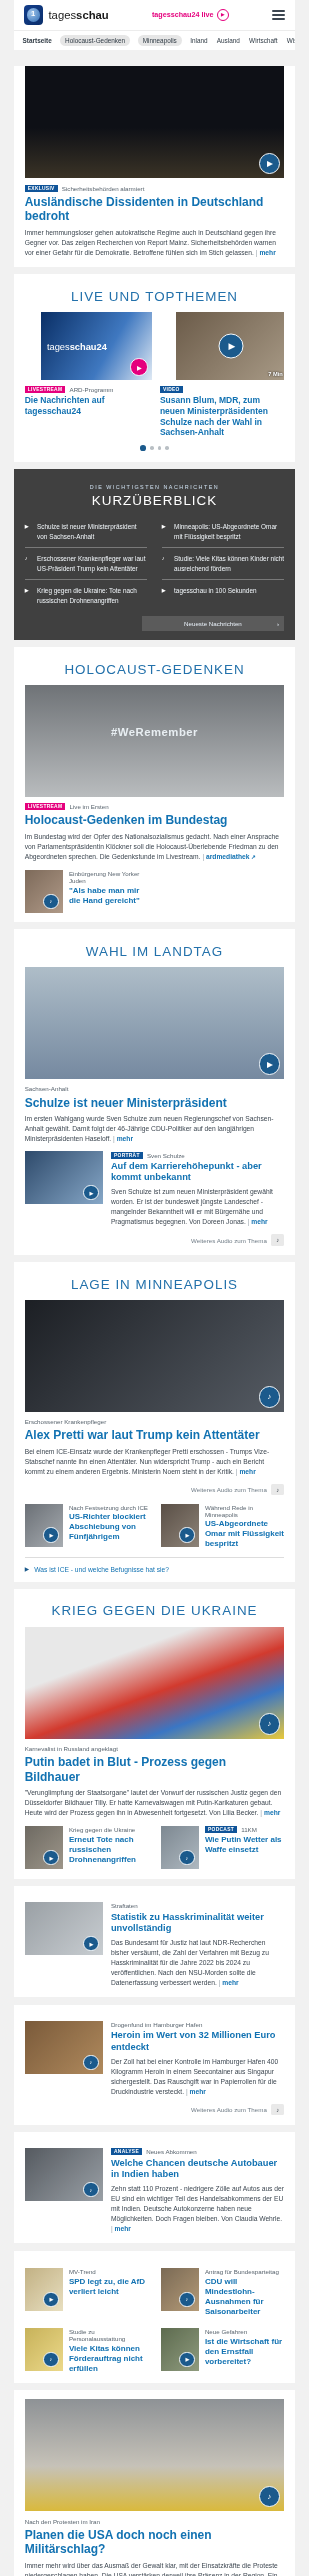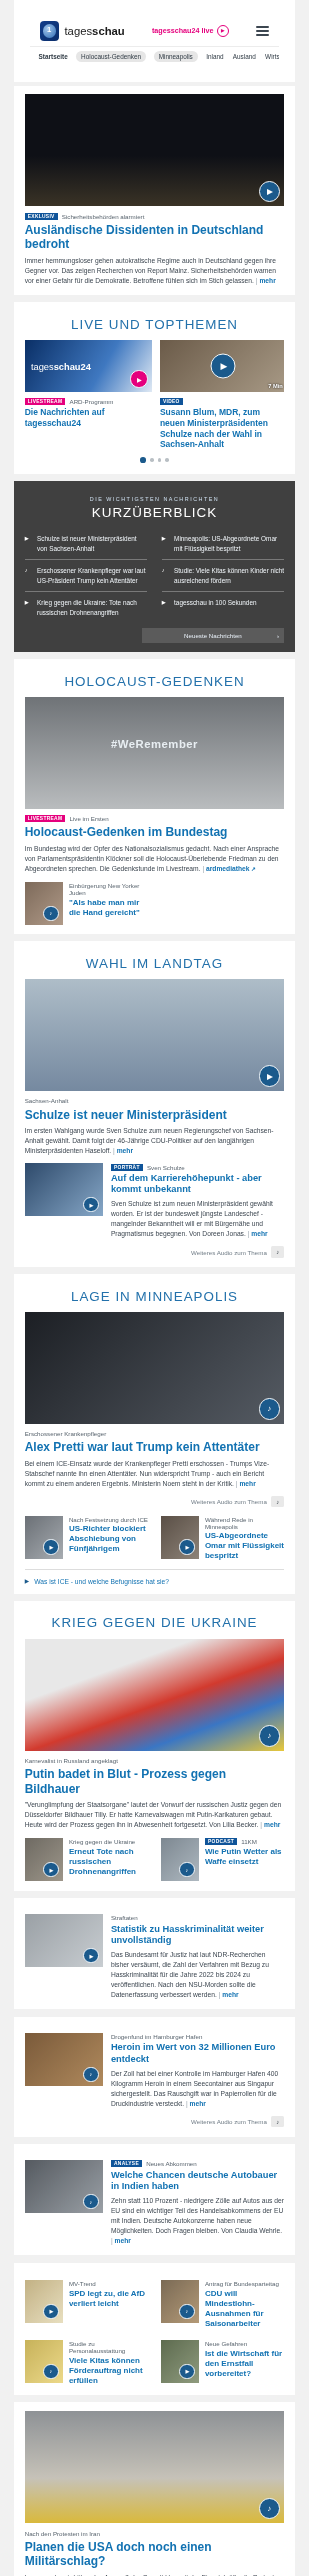--- a/index.html
+++ b/index.html
@@ -1,20 +1,20 @@
 <!DOCTYPE html>
 <html lang="de" style="font-size:8.2px"><head>
 <meta charset="utf-8">
 <style>
   html,body{margin:0;padding:0;background:#f1f1f1;font-family:"Liberation Sans",sans-serif;color:#3c4650;}
   body{width:309px;}
   .col{margin:0 14.4px;}
   .sec{background:#fff;margin-bottom:7.2px;padding:9.3px 10.3px;}
   .sec.dark{background:#404040;color:#fff;}
-  .sec.head{padding:16px;margin-bottom:4px;}
+  .sec.head{padding:0;margin-bottom:16px;}
   .sec.heroblock{padding-top:0;}
   
   .topbar{display:flex;align-items:center;justify-content:space-between;padding:5.2px 9.3px;}
   .brand{display:flex;align-items:center;gap:5.2px;}
   .logo{width:19.6px;height:19.6px;border-radius:4.1px;background:linear-gradient(135deg,#123d8a,#0a2e6b);position:relative;}
   .logo::before{content:"";position:absolute;inset:3.1px;border-radius:50%;background:radial-gradient(circle at 35% 35%,#9fc4ea,#2f6cb4);}
   .logo::after{content:"1";position:absolute;top:4.1px;left:7.2px;color:#fff;font-size:7.7px;font-weight:bold;}
   .brandname{font-size:11.3px;color:#1a1a1a;}
   .brandname b{font-weight:700;}
   .live{color:#e5007d;font-size:7.2px;font-weight:700;display:flex;align-items:center;gap:3.1px;}
@@ -98,21 +98,21 @@
   .note .nicon{width:13.4px;height:11.3px;background:#e9e9e9;border-radius:1.5px;display:flex;align-items:center;justify-content:center;color:#39424a;font-size:5.7px;cursor:pointer;}
   .dots{display:flex;justify-content:center;align-items:center;gap:4.1px;margin:7.2px 0 2.1px;}
   .dot{width:3.6px;height:3.6px;border-radius:50%;background:#b9bfc4;cursor:pointer;}
   .dot.on{width:5.7px;height:5.7px;background:#1b5a8c;}
   .divider{border-top:0.5px solid #ddd;margin:8.2px 0 0;}
   .kblink{display:flex;align-items:center;gap:5.2px;margin-top:7.2px;font-size:6.7px;color:#1272b2;font-weight:400;cursor:pointer;}
   .kblink .tri{color:#1b5a8c;font-size:5.7px;}
   
   .caro{display:flex;gap:8.2px;overflow:hidden;}
   .ccard{flex:0 0 127px;width:127px;}
-  .cthumb{height:52px;position:relative;}
+  .cthumb{height:68px;position:relative;margin-left:16px;}
   .ccard .stitle{font-size:8.5px;margin-top:2.1px;}
   .t24txt{position:absolute;left:6.2px;top:52%;transform:translateY(-50%);color:#fff;font-size:9.3px;}
   .t24txt b{font-weight:700;}
   
   .kbgrid{display:grid;grid-template-columns:1fr 1fr;column-gap:14.4px;margin-top:5.2px;}
   .kbitem{display:flex;gap:5.2px;padding:6.2px 0;border-bottom:0.5px solid rgba(255,255,255,.3);font-size:6.4px;line-height:1.45;color:#f2f7fb;cursor:pointer;}
   .kbitem:nth-last-child(-n+2){border-bottom:0;}
   .kbitem .ki{flex:0 0 7.2px;color:#fff;font-size:5.2px;padding-top:0.5px;}
   .kbtn{margin-left:auto;margin-top:5.2px;width:55%;height:14.4px;background:rgba(255,255,255,.14);border:0;display:flex;align-items:center;justify-content:center;position:relative;font-size:6.2px;color:#eaf2fa;font-family:inherit;cursor:pointer;}
   .kbtn .chv{position:absolute;right:5.2px;}
@@ -150,21 +150,21 @@
   <span class="item">Ausland</span>
 
   <span class="item">Wirtschaft</span>
 
   <span class="item">Wissen</span>
 
 </div>
 
   </div>
 
-  <div class="sec heroblock" style="margin-top:0;padding-top:8px;">
+  <div class="sec heroblock" style="margin-top:0;padding-top:0;">
     <div>
   <div class="heroart">
     <div class="himg" data-art="night">
 
       <span class="ovicon big" data-icon="play"></span>
     </div>
     <div class="meta">
       <span class="badge">EXKLUSIV</span>
       <span class="kicker">Sicherheitsbehörden alarmiert</span>
     </div>

